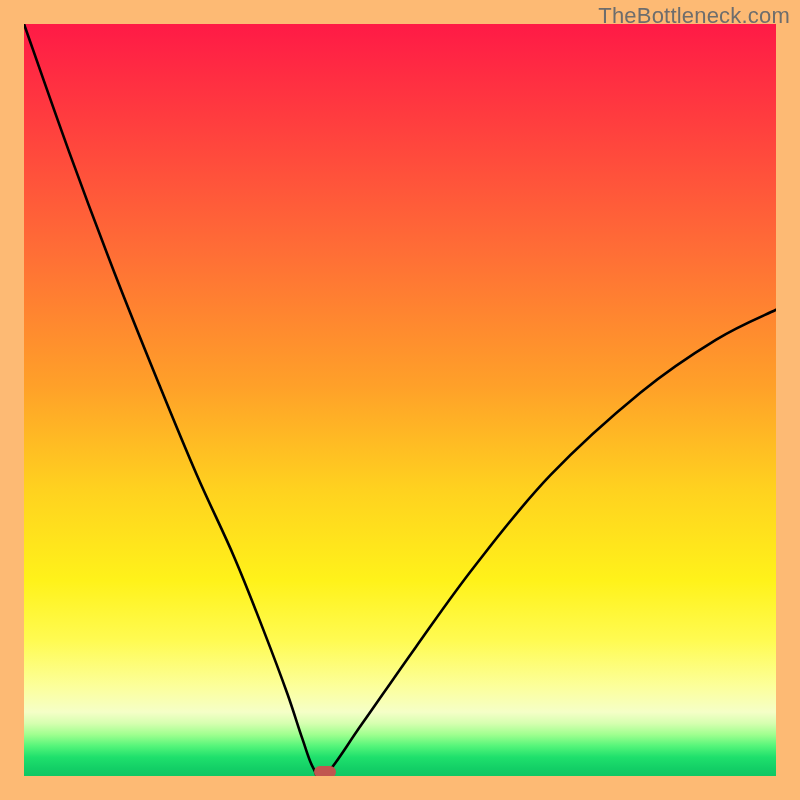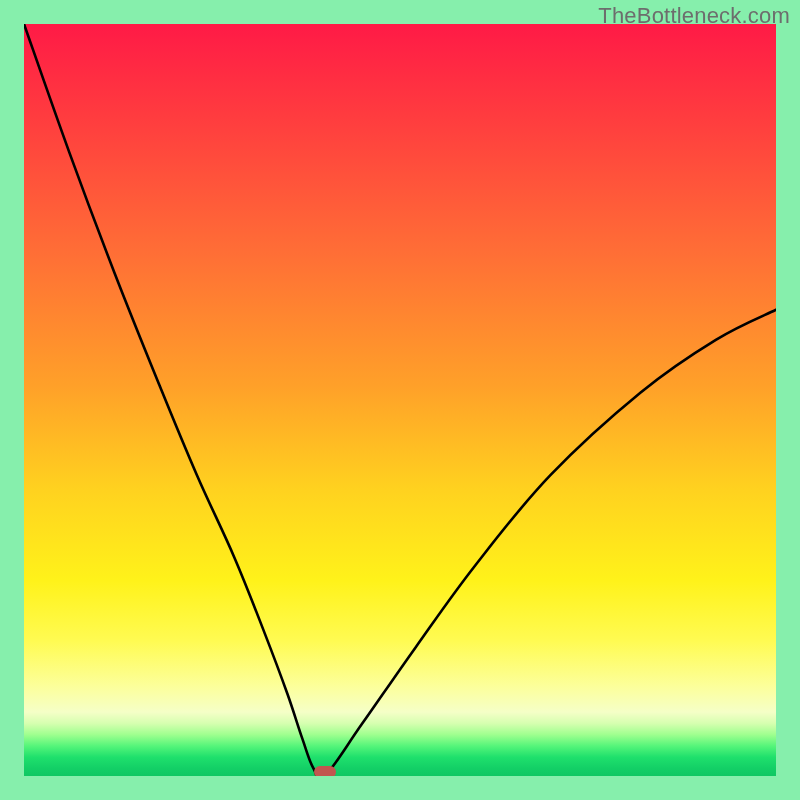--- a/index.html
+++ b/index.html
@@ -10,21 +10,21 @@
     overflow: hidden;
     background: #000;
     font-family: Arial, Helvetica, sans-serif;
   }
   .frame {
     position: absolute;
     left: 0;
     top: 0;
     width: 800px;
     height: 800px;
-    background: #86efac;
+    background: #fdba74;
   }
   .plot-area {
     position: absolute;
     left: 24px;
     top: 24px;
     width: 752px;
     height: 752px;
     overflow: hidden;
   }
   .gradient {

